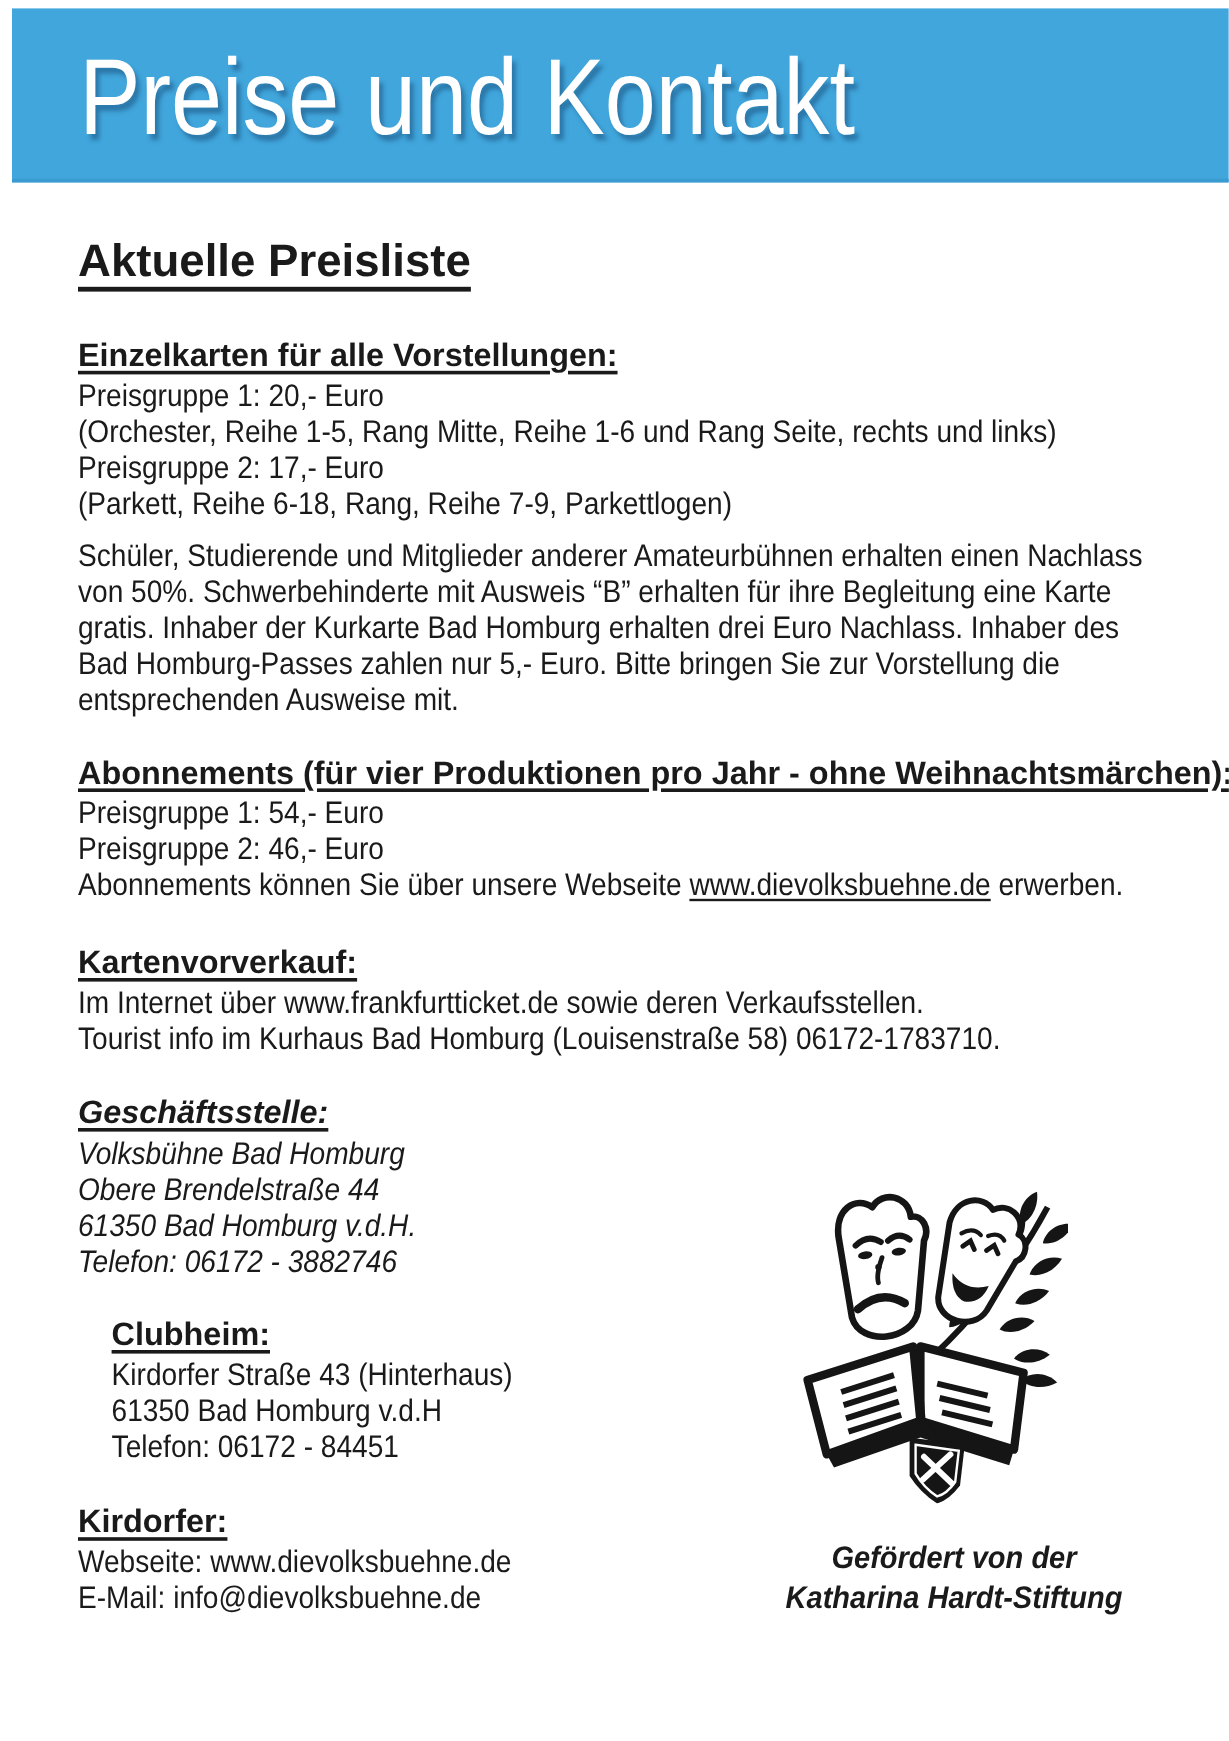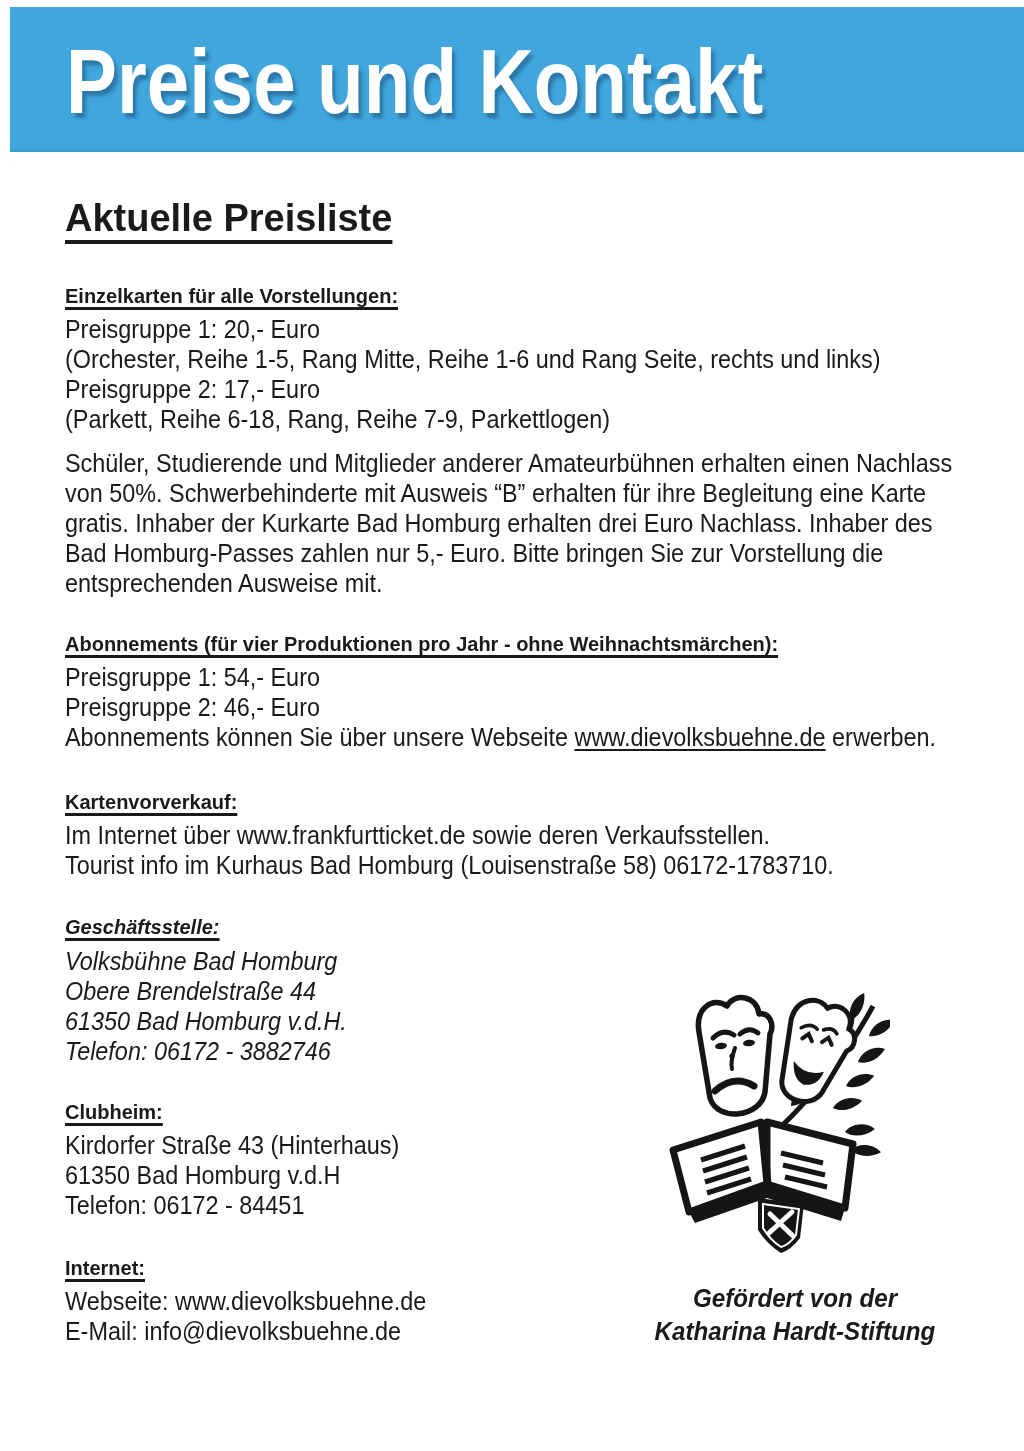--- a/index.html
+++ b/index.html
@@ -4,37 +4,37 @@
 <style>
   html,body{margin:0;padding:0;}
   body{
     width:1024px;height:1451px;position:relative;overflow:hidden;
     background:#ffffff;color:#1a1a1a;
     font-family:"Liberation Sans", sans-serif;
   }
   
   .banner{
     position:absolute;left:10px;top:7px;right:0;height:142px;
-    background:#41a6dc;border-bottom:3px solid #3a9bd1;font-weight:bold;
+    background:#41a6dc;border-bottom:3px solid #3a9bd1;
   }
   .banner-title{
     position:absolute;left:56px;top:50%;
     transform:translateY(-46%) scaleX(0.85);transform-origin:0 50%;
     font-size:90px;line-height:1;color:#ffffff;white-space:nowrap;
     text-shadow:4px 5px 4px rgba(25,80,125,0.55);
   }
   
   .h1{
     position:absolute;left:65px;top:188px;
     font-size:38px;font-weight:bold;line-height:60px;white-space:nowrap;
     text-decoration:underline;text-decoration-thickness:4px;text-underline-offset:9px;
   }
   .section{position:absolute;left:65px;}
   .sec-heading{
-    font-size:20px;font-weight:bold;line-height:32px;margin-bottom:2px;white-space:nowrap;
+    font-size:27px;font-weight:bold;line-height:32px;margin-bottom:2px;white-space:nowrap;
     text-decoration:underline;text-decoration-thickness:3px;text-underline-offset:4px;
   }
   .line{
     font-size:26px;line-height:30px;white-space:nowrap;
     transform:scaleX(0.9);transform-origin:0 50%;
   }
   .inline-link{
     text-decoration:underline;text-decoration-thickness:2px;text-underline-offset:3px;
   }
   
@@ -87,29 +87,29 @@
 </div>
 
 <div class="section" style="top:910px;font-style:italic;">
   <div class="sec-heading" style="line-height:34px;">Geschäftsstelle:</div>
   <div class="line">Volksbühne Bad Homburg</div>
   <div class="line">Obere Brendelstraße 44</div>
   <div class="line">61350 Bad Homburg v.d.H.</div>
   <div class="line">Telefon: 06172 - 3882746</div>
 </div>
 
-<div class="section" style="top:1096px;">
+<div class="section" style="top:1096px;margin-left:28px;">
   <div class="sec-heading">Clubheim:</div>
   <div class="line">Kirdorfer Straße 43 (Hinterhaus)</div>
   <div class="line">61350 Bad Homburg v.d.H</div>
   <div class="line">Telefon: 06172 - 84451</div>
 </div>
 
 <div class="section" style="top:1252px;">
-  <div class="sec-heading">Internet:</div>
+  <div class="sec-heading">Kirdorfer:</div>
   <div class="line">Webseite: www.dievolksbuehne.de</div>
   <div class="line">E-Mail: info@dievolksbuehne.de</div>
 </div>
 
 <div class="logo-wrap">
   <svg viewBox="0 0 235 265" xmlns="http://www.w3.org/2000/svg">
     <g fill="#151515" stroke="none">
 
       <path d="M218 18 C 190 70, 150 120, 100 162" fill="none" stroke="#151515" stroke-width="5"></path>
 

